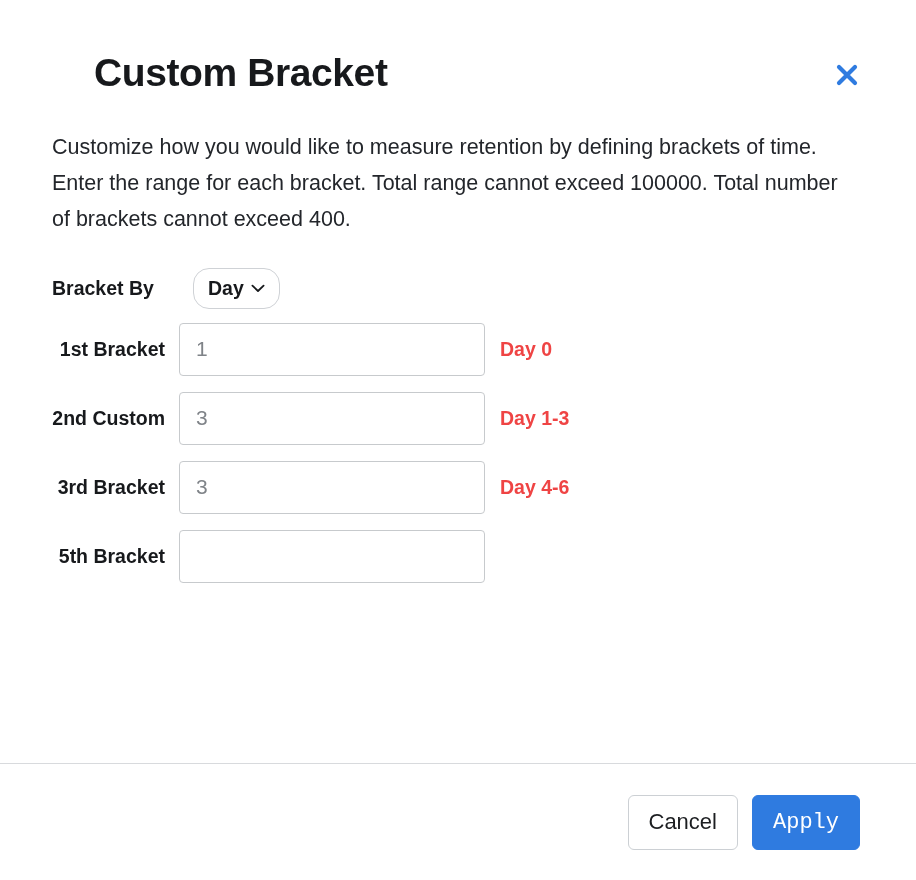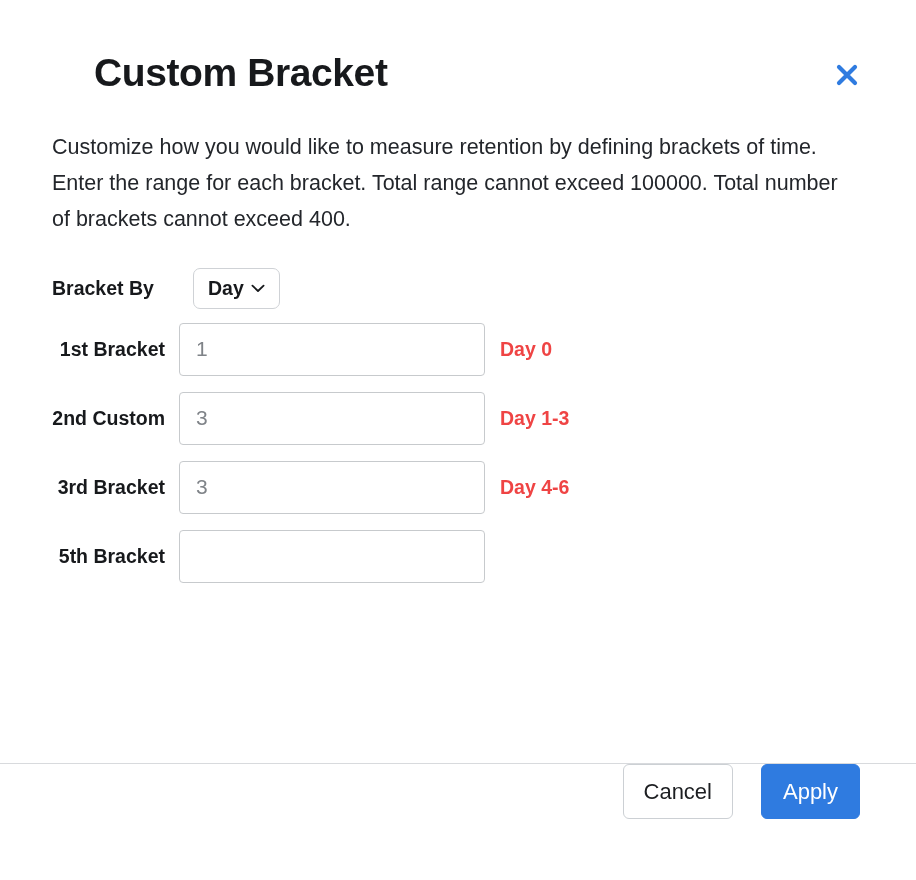--- a/index.html
+++ b/index.html
@@ -94,21 +94,21 @@
   }
 
   .select-button {
     display: inline-flex;
     align-items: center;
     gap: 7px;
     height: 41px;
     padding: 0 14px;
     background: #ffffff;
     border: 1px solid #cfd2d6;
-    border-radius: 7px;
+    border-radius: 16px;
     font-family: "Liberation Sans", sans-serif;
     font-size: 19.5px;
     font-weight: bold;
     color: #17191c;
     cursor: pointer;
     box-sizing: border-box;
   }
   .chevron-svg { display: block; }
 
   .bracket-input {
@@ -141,24 +141,24 @@
   
   .footer-divider {
     height: 1px;
     background: #d8dadd;
     width: 100%;
     margin-top: auto;
   }
   .modal-footer {
     height: 116px;
     display: flex;
-    align-items: flex-start;
+    align-items: center;
     justify-content: flex-end;
     padding-right: 56px;
-    gap: 28px;
+    gap: 14px;
     box-sizing: border-box;
   }
   .btn {
     font-family: "Liberation Sans", sans-serif;
     font-size: 22px;
     height: 55px;
     border-radius: 6px;
     cursor: pointer;
     box-sizing: border-box;
     display: inline-flex;
@@ -171,20 +171,21 @@
     background: #ffffff;
     border: 1px solid #ccd0d4;
     color: #1c1e21;
   }
   .btn-apply {
     min-width: 99px;
     padding: 0 20px;
     background: #2f7be0;
     border: 1px solid #2f7be0;
     color: #ffffff;
+    font-family: Liberation Mono, monospace;
   }
 </style>
 </head>
 <body>
 
 <div class="modal">
 
   <div class="modal-header">
     <h1 class="modal-title">Custom Bracket</h1>
     <button class="close-button">

